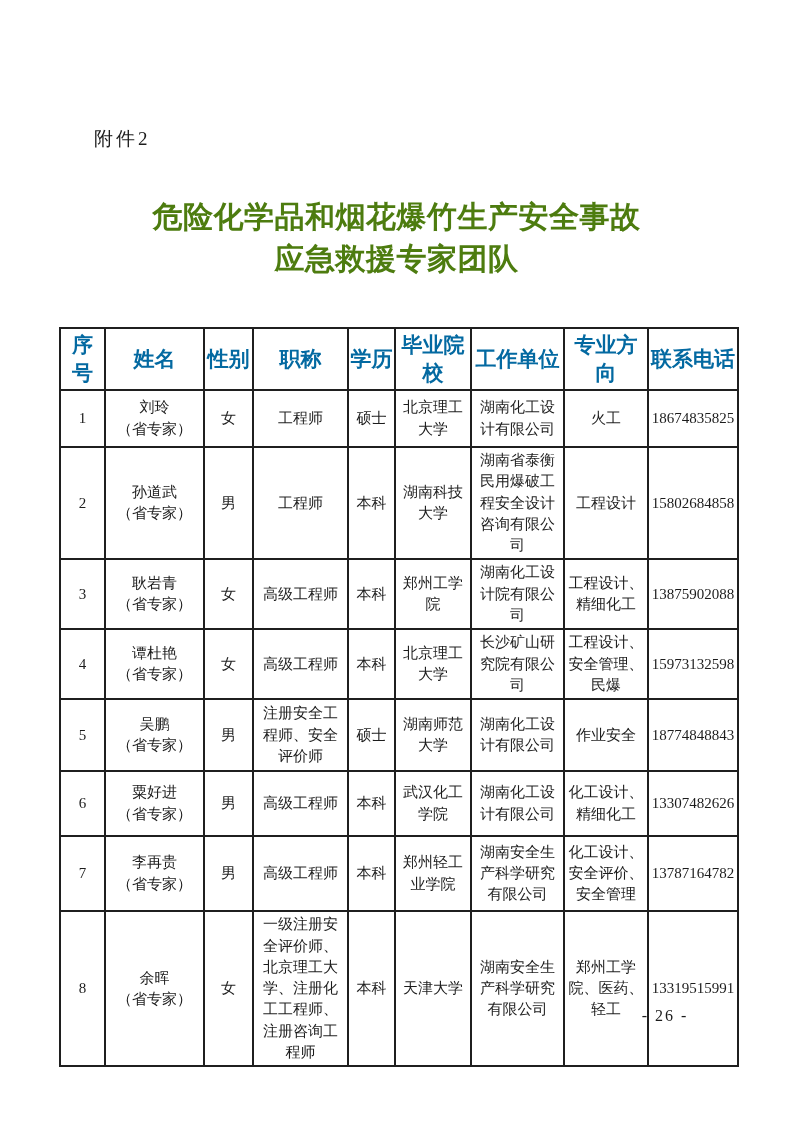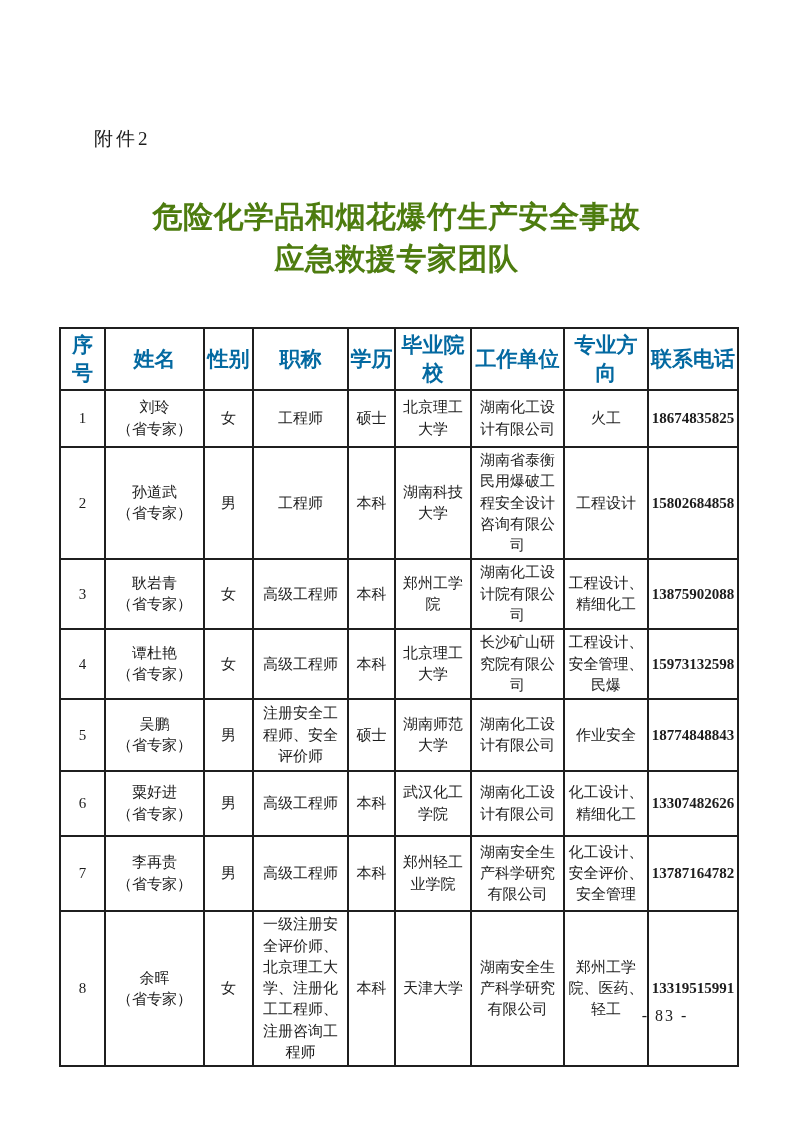--- a/index.html
+++ b/index.html
@@ -56,21 +56,20 @@
   td.cell-no {
     font-family: "Liberation Serif", serif;
     font-size: 16px;
   }
   td.cell-phone {
     font-family: "Liberation Serif", serif;
     font-size: 15.5px;
     padding: 0 1px;
     letter-spacing: 0;
     white-space: nowrap;
-    font-weight: bold;
   }
   .page-number {
     position: absolute;
     left: 600px; top: 1007px;
     width: 130px;
     text-align: center;
     font-size: 16px;
     letter-spacing: 2px;
   }
 </style>
@@ -224,13 +223,13 @@
     <td>一级注册安全评价师、北京理工大学、注册化工工程师、注册咨询工程师</td>
     <td>本科</td>
     <td>天津大学</td>
     <td>湖南安全生产科学研究有限公司</td>
     <td>郑州工学院、医药、轻工</td>
     <td class="cell-phone">13319515991</td>
   </tr>
 </tbody>
   </table>
 
-<div class="page-number">- 83 -</div>
+<div class="page-number">- 26 -</div>
 
 </body></html>

